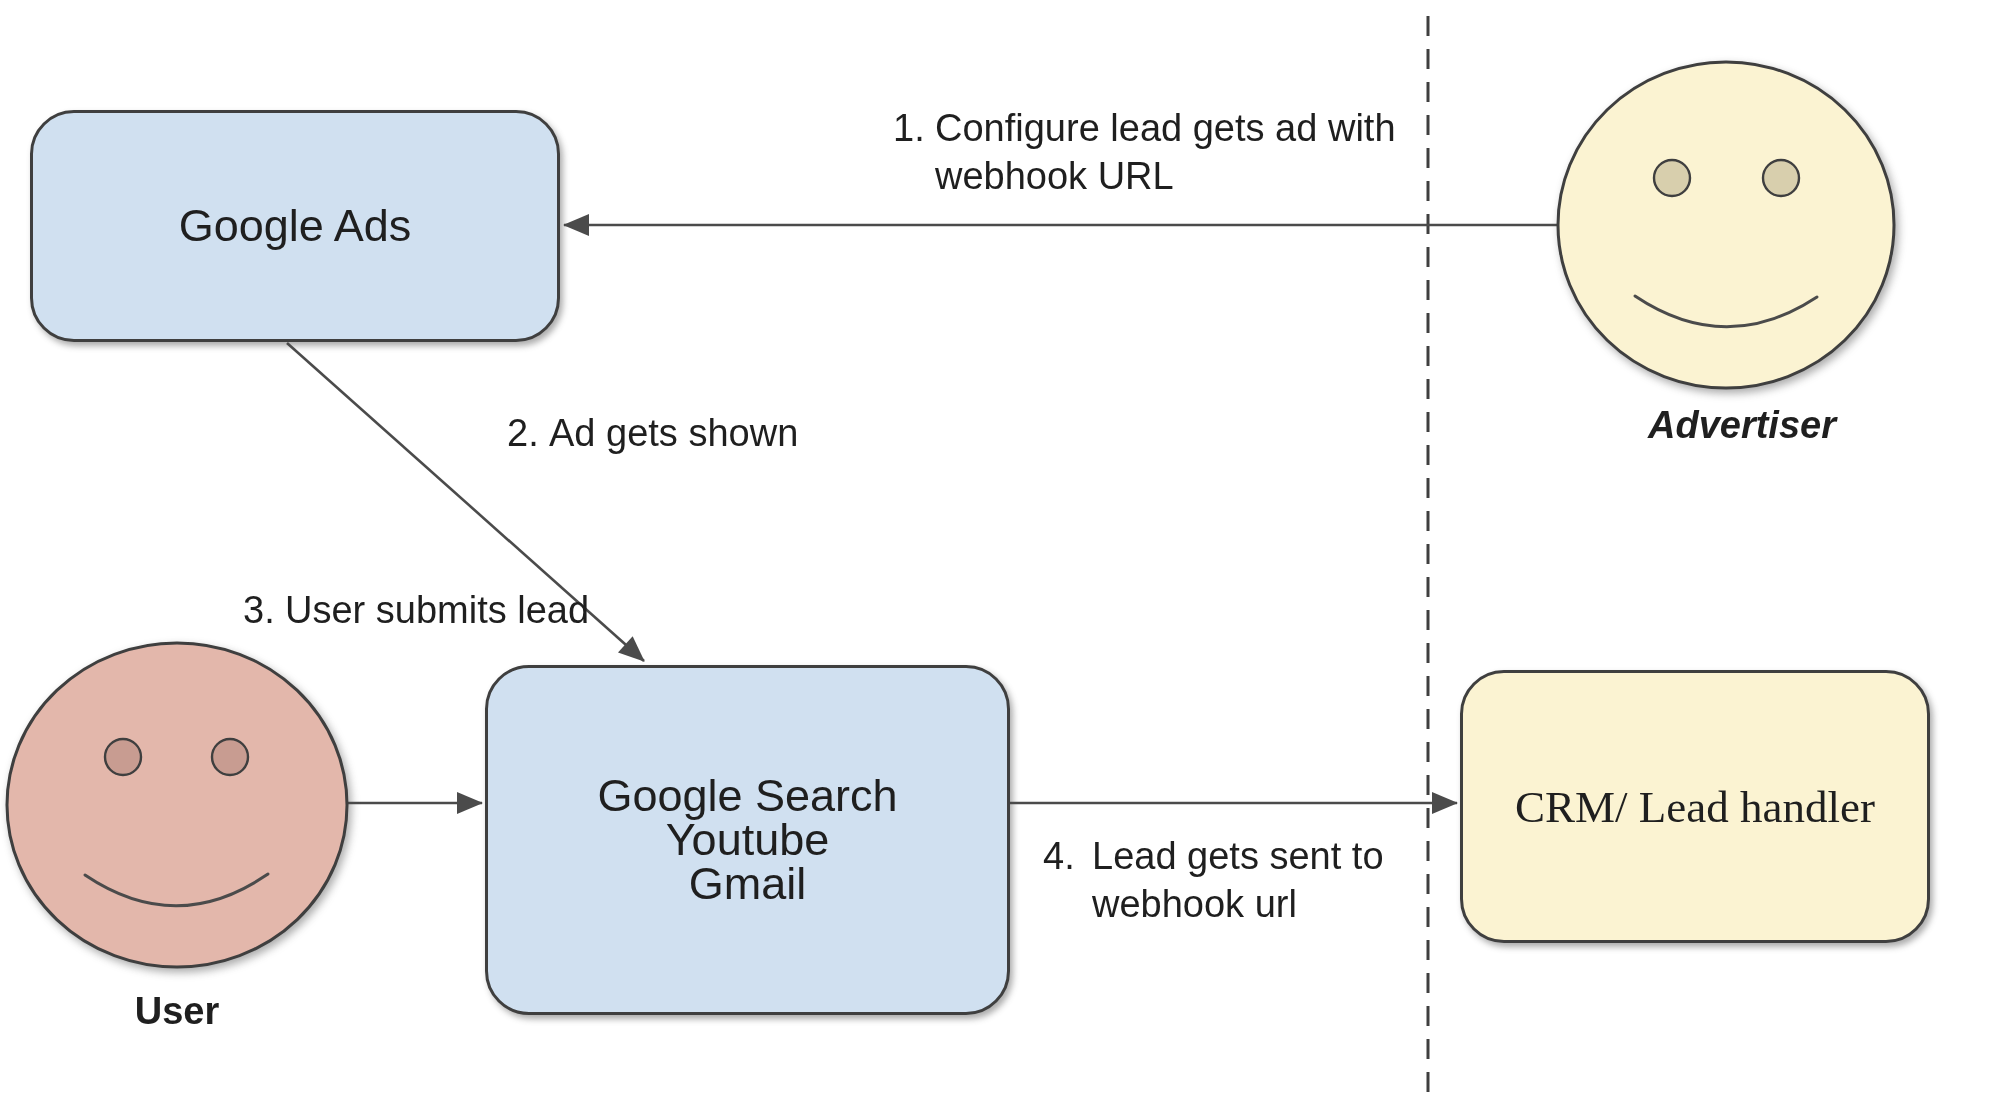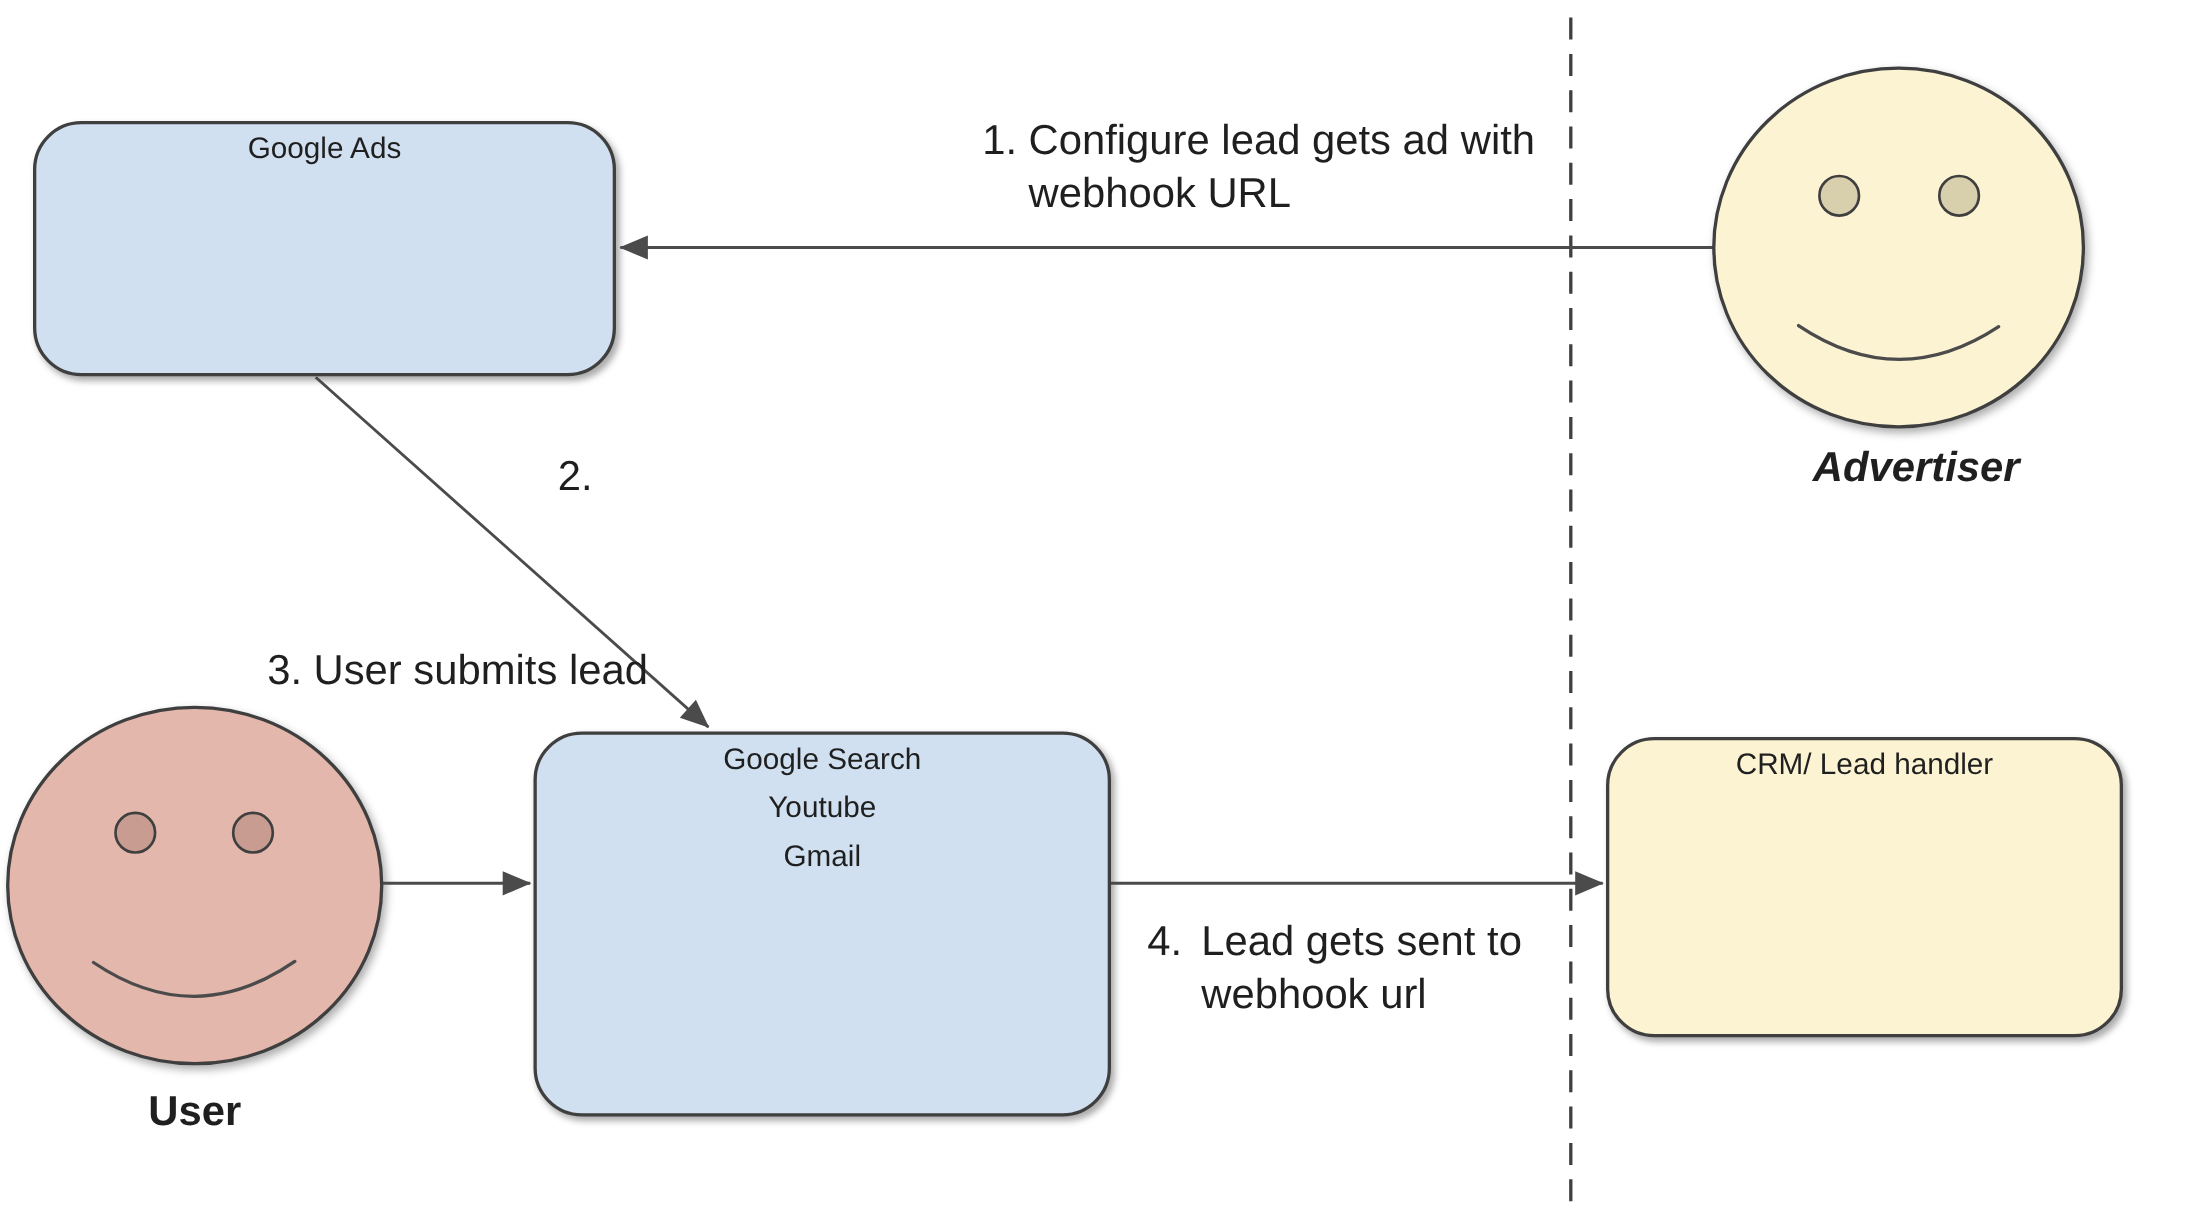--- a/index.html
+++ b/index.html
@@ -33,28 +33,28 @@
   .shadowed { filter: drop-shadow(3px 4px 4px rgba(70,70,70,0.45)); }
 
   .node {
     position: absolute;
     box-sizing: border-box;
     border: 3px solid var(--stroke, #3f3f3f);
     border-radius: 44px;
     display: flex;
     flex-direction: column;
     align-items: center;
-    justify-content: flex-start;
+    justify-content: center;
     text-align: center;
-    font-size: 27px;
+    font-size: 45px;
     line-height: 44px;
     box-shadow: 3px 4px 6px rgba(70,70,70,0.45);
   }
   .node-blue  { background: var(--node-blue-fill, #d0e0f0); }
-  .node-cream { background: var(--node-cream-fill, #fbf3d2); }
+  .node-cream { background: var(--node-cream-fill, #fbf3d2); font-family: Liberation Serif, serif; }
 
   #node-google-ads { left: 30px;   top: 110px; width: 530px; height: 232px; }
   #node-channels   { left: 485px;  top: 665px; width: 525px; height: 350px; }
   #node-crm        { left: 1460px; top: 670px; width: 470px; height: 273px; }
 
   .actor-label {
     position: absolute;
     font-size: 38px;
     font-weight: bold;
     text-align: center;
@@ -134,20 +134,21 @@
   <div class="actor-label" id="label-advertiser">Advertiser</div>
   <div class="actor-label" id="label-user">User</div>
 
   <div class="step" id="step-1">
     <span class="num">1.</span>
     <span class="txt">Configure lead gets ad with webhook URL</span>
   </div>
 
   <div class="step" id="step-2">
     <span class="num">2.</span>
+    <span class="txt">Ad gets shown</span>
   </div>
 
   <div class="step" id="step-3">
     <span class="num">3.</span>
     <span class="txt">User submits lead</span>
   </div>
 
   <div class="step" id="step-4">
     <span class="num">4.</span>
     <span class="txt">Lead gets sent to webhook url</span>

